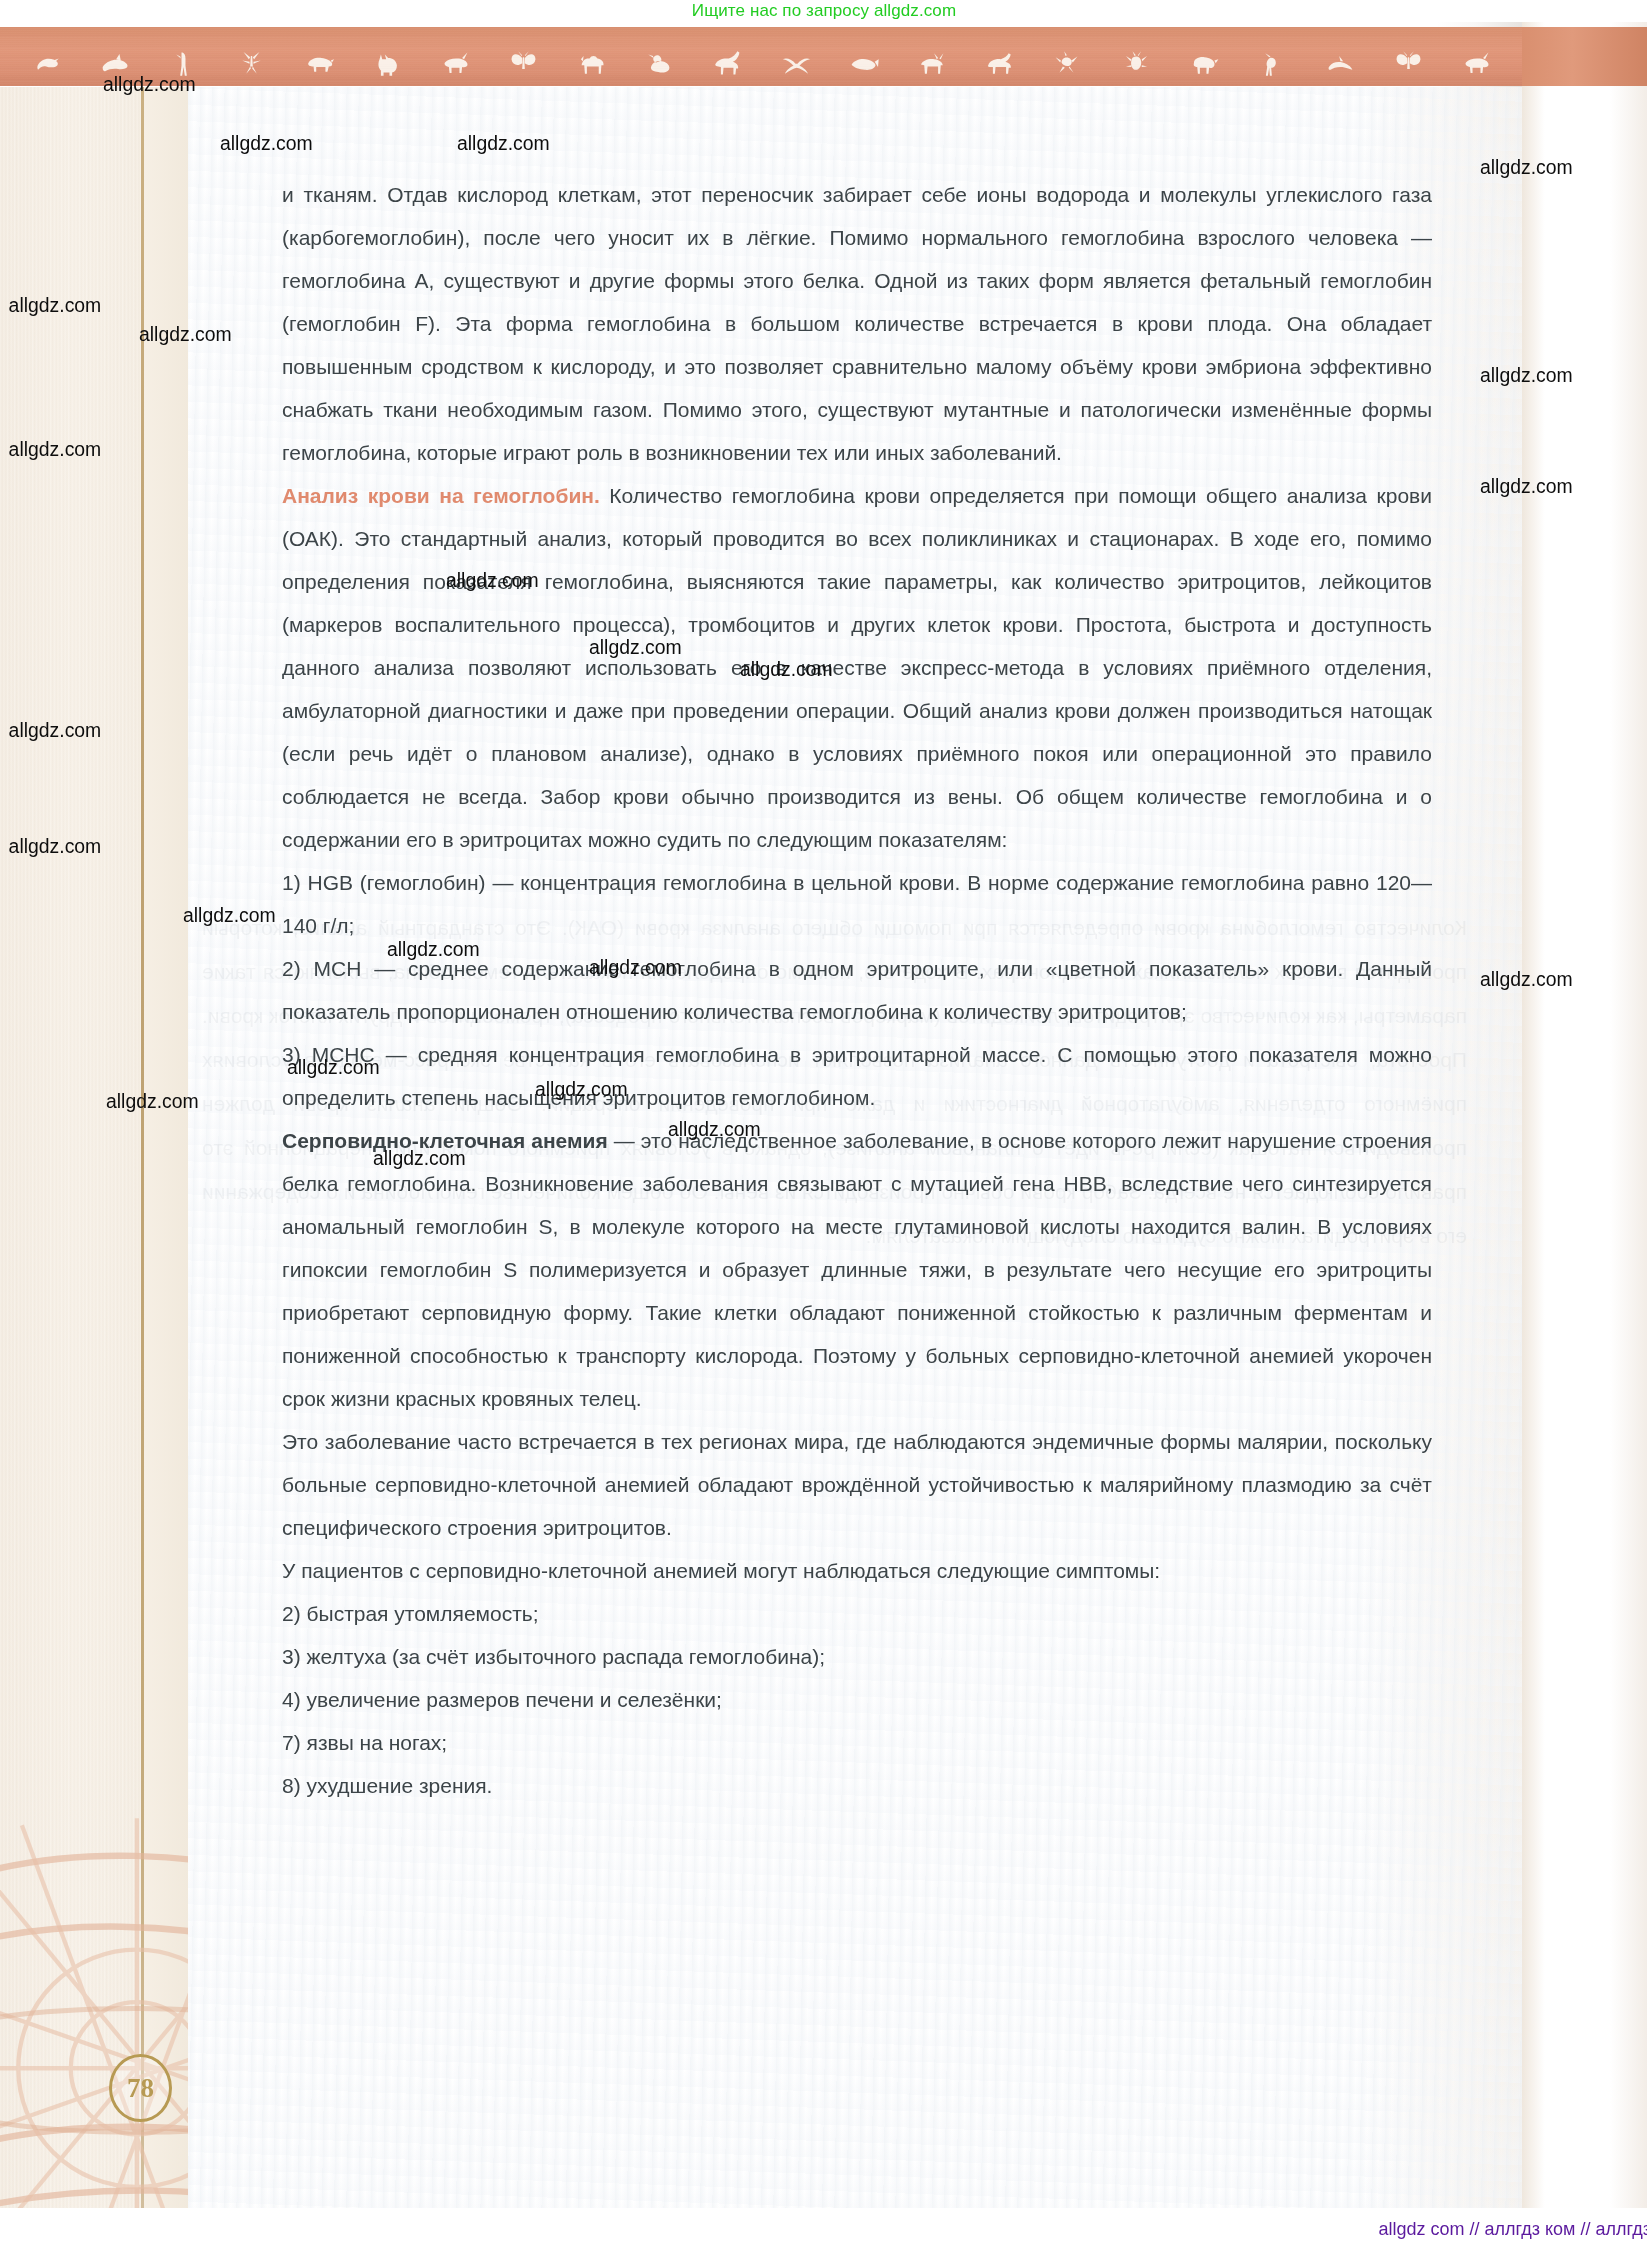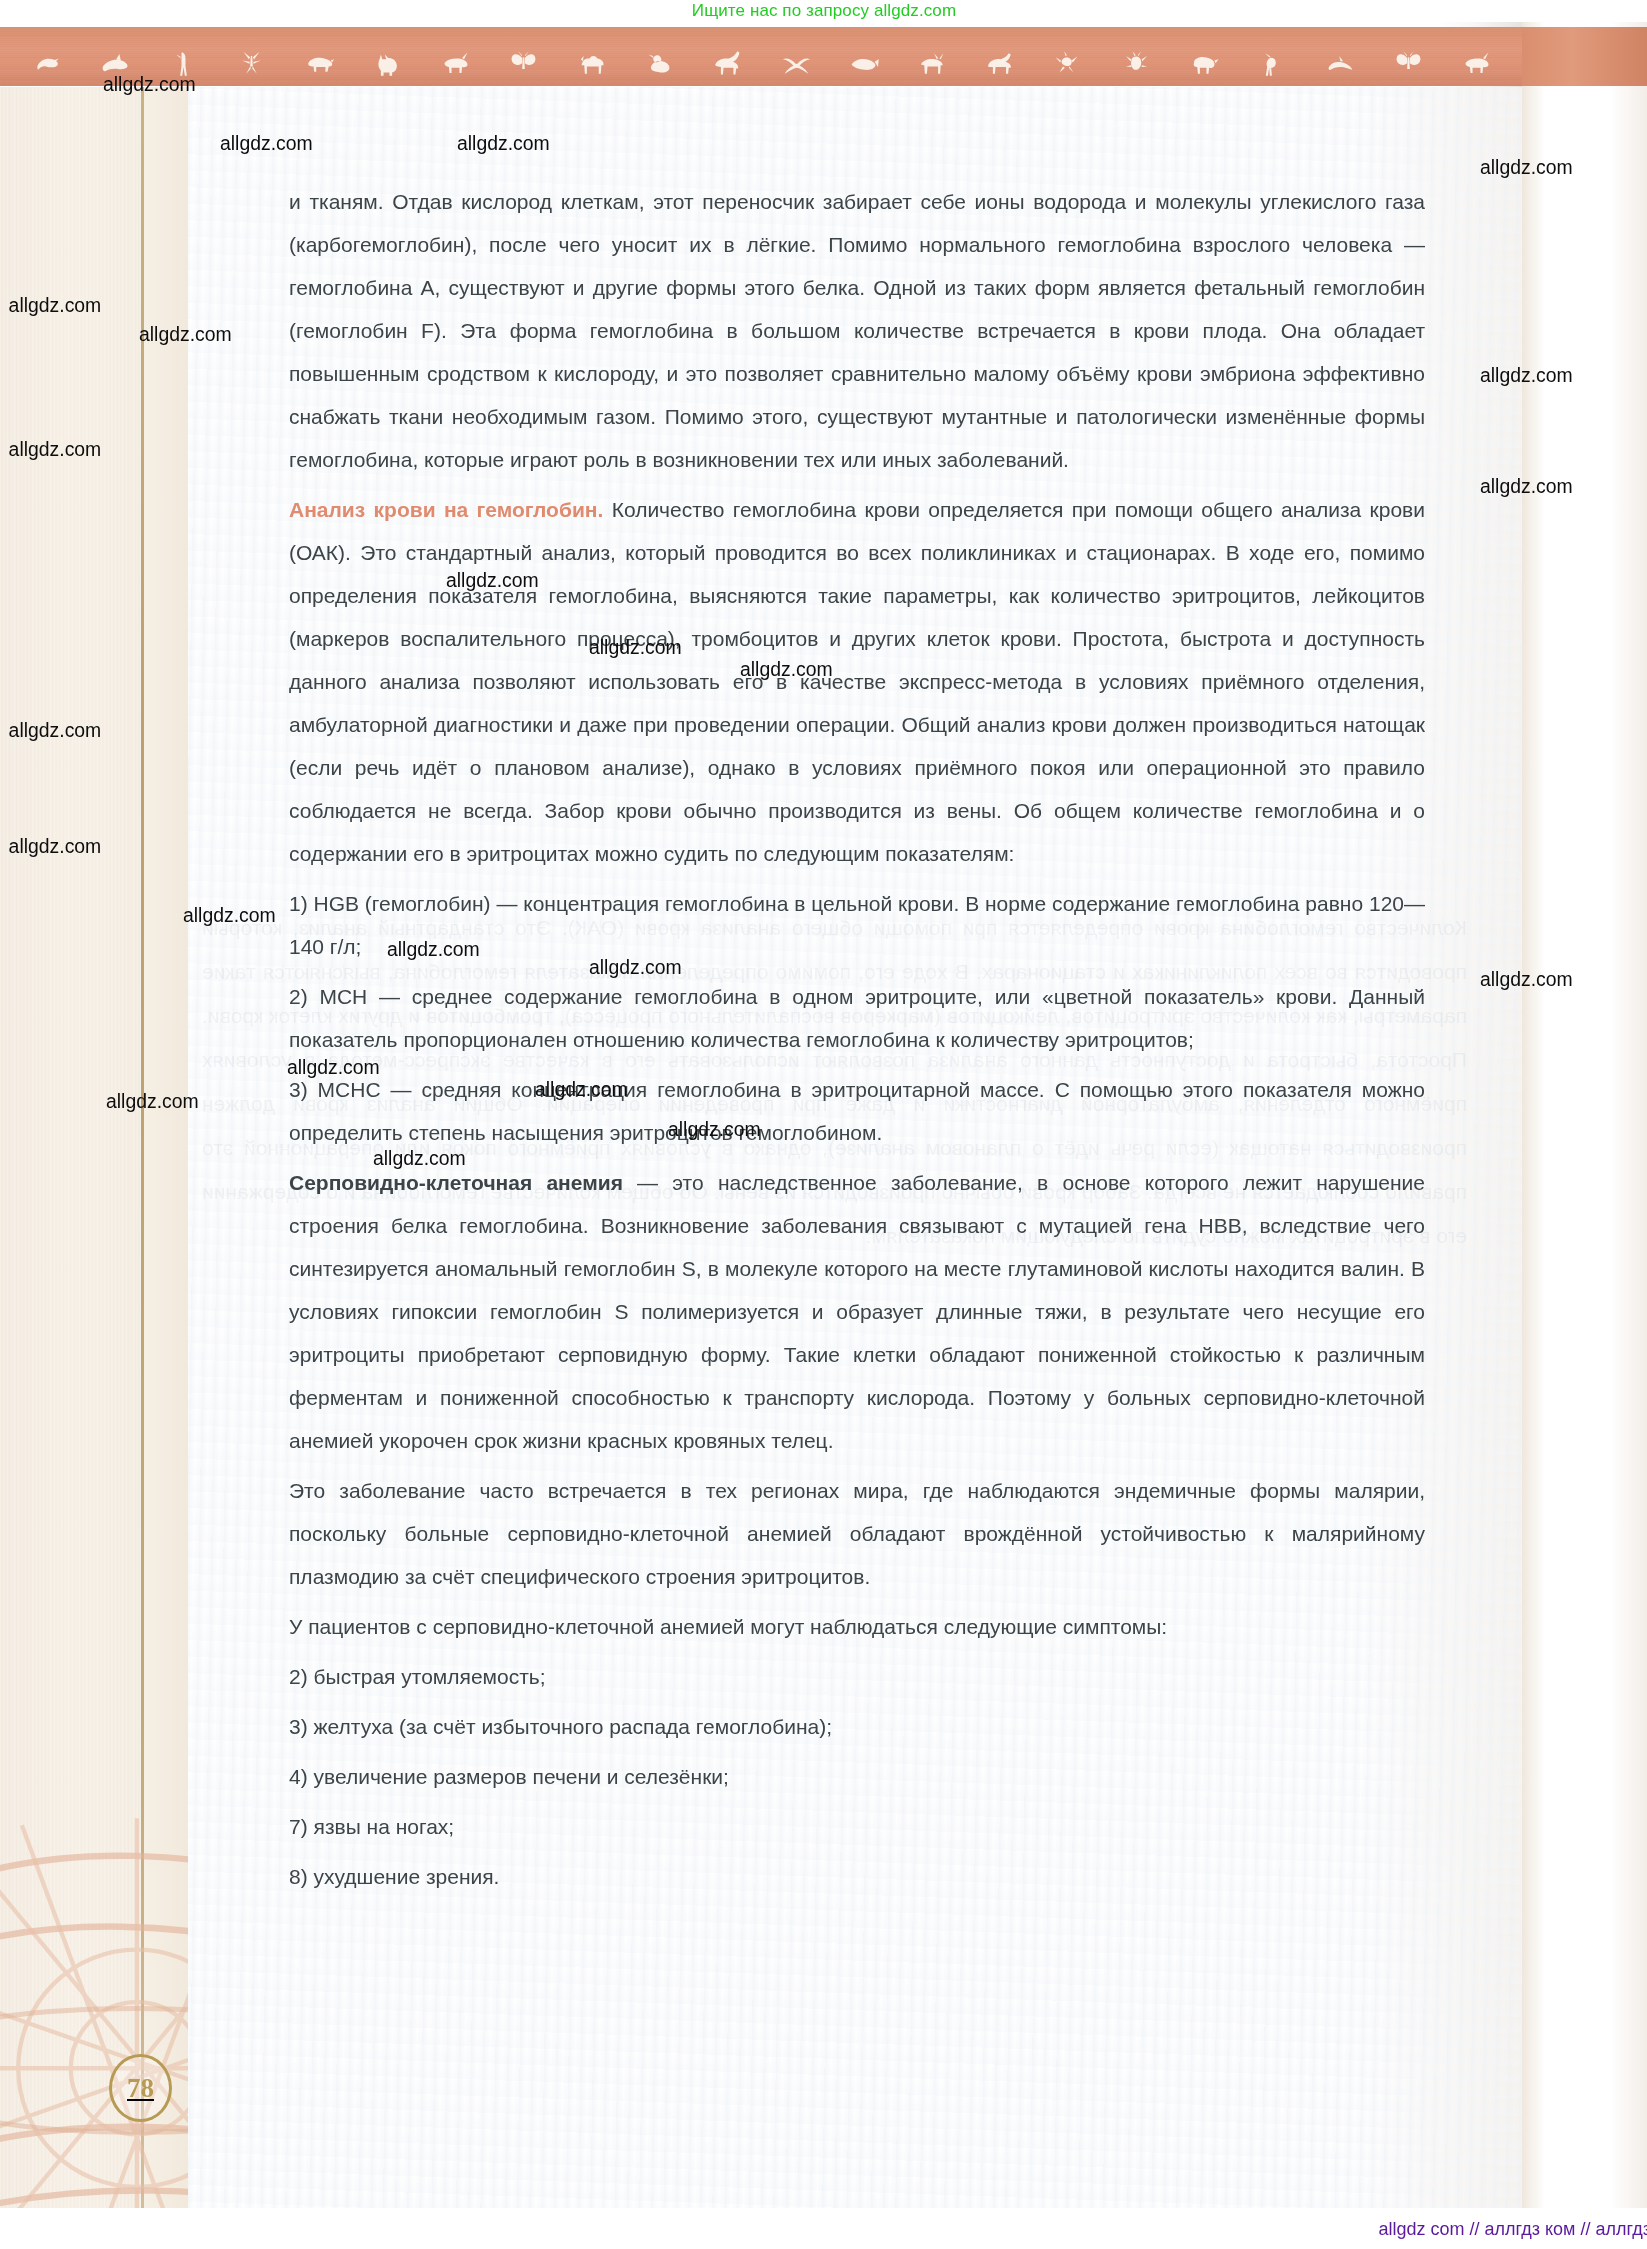--- a/index.html
+++ b/index.html
@@ -126,21 +126,21 @@
   
   .content{
     position:absolute;left:94px;top:86px;width:1150px;
     color:#3c4448;
     font-size:21px;
     line-height:43px;
     text-align:justify;
     font-family:"Liberation Sans", sans-serif;
     letter-spacing:0px;
   }
-  .content p{margin:7px;text-align:justify;}
+  .content p{margin:0;text-align:justify;}
   .content p.flow{text-align:justify;}
   .content p.last{text-align:left;}
   .run-head-orange{
     color:#e08a6e;
     font-weight:bold;
   }
   .run-head-bold{
     color:#3c4448;
     font-weight:bold;
   }
@@ -150,21 +150,21 @@
   }
 
   
   .decor{
     position:absolute;left:-43px;top:1753px;width:446px;height:460px;
     pointer-events:none;
   }
   .page-num-wrap{
     position:absolute;left:109px;top:2035px;
     width:63px;height:63px;
-    display:flex;align-items:center;justify-content:center;text-decoration:underline;
+    display:flex;align-items:center;justify-content:center;
   }
   .page-num-circle{
     width:62px;height:62px;border-radius:50%;
     border:3.6px solid #b79a53;
     display:flex;align-items:center;justify-content:center;
     background:rgba(255,255,255,.25);
   }
   .page-num{
     color:#b79a53;
     font-size:27px;

